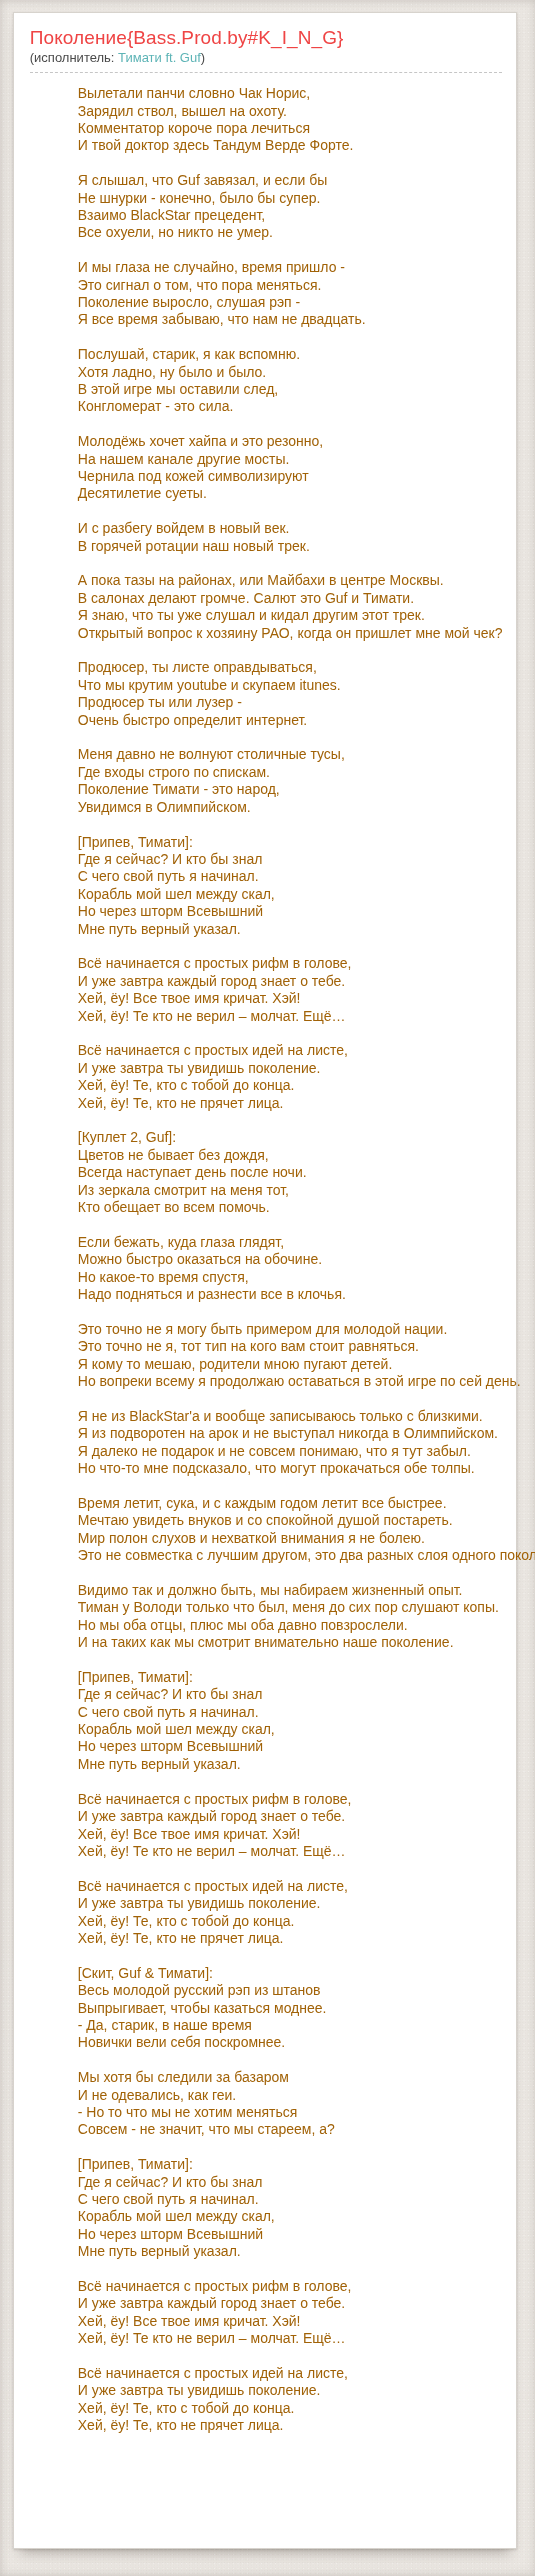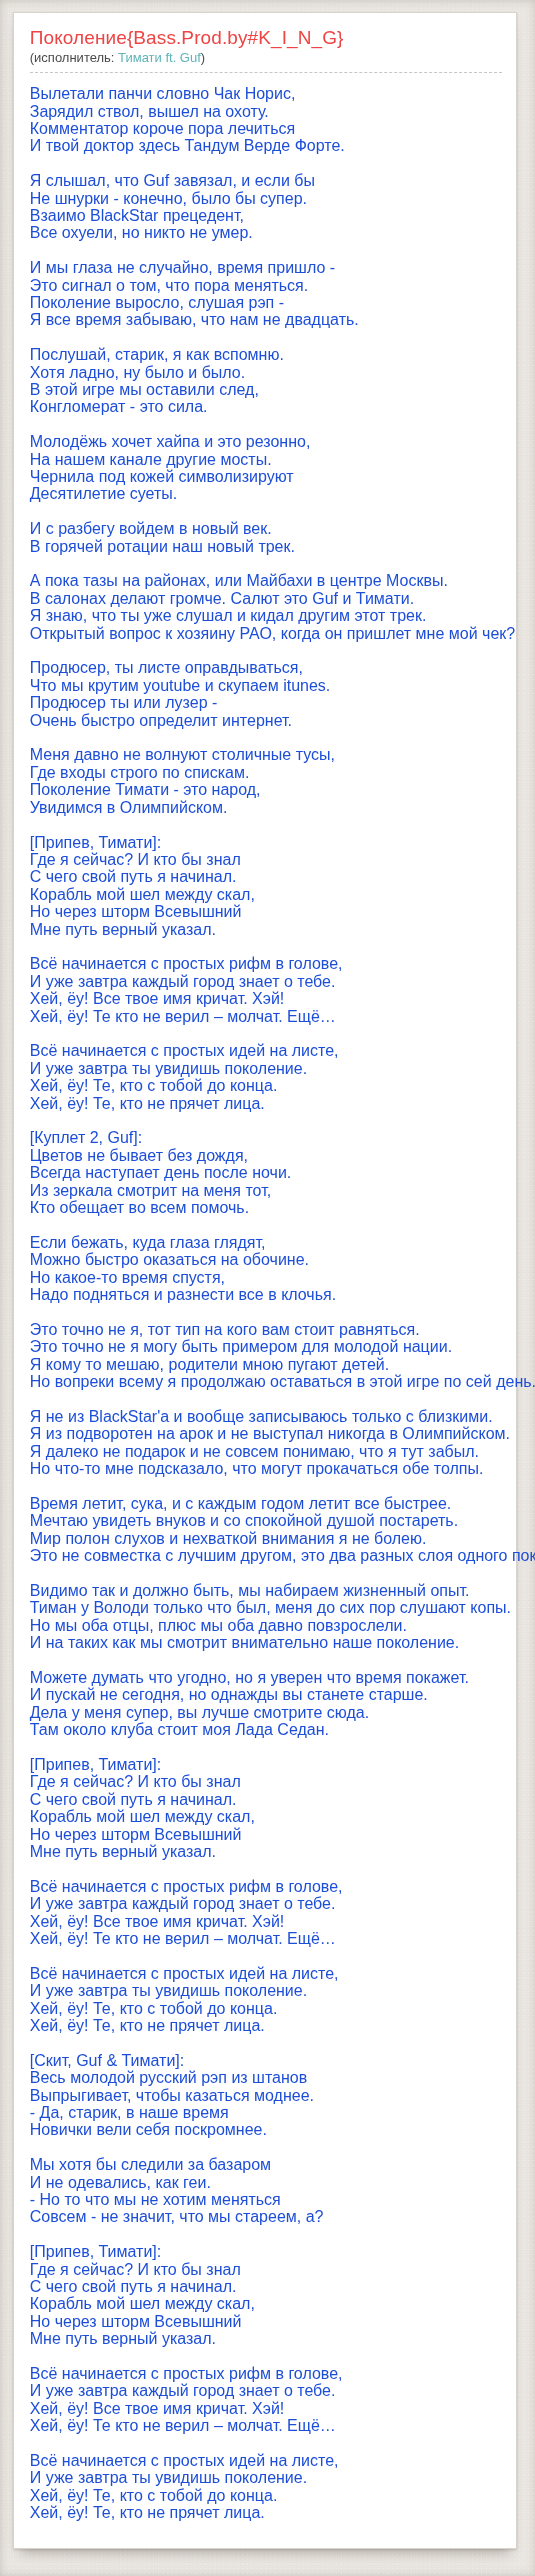--- a/index.html
+++ b/index.html
@@ -51,23 +51,24 @@
     font-size: 13px;
     line-height: 14.7px;
     color: #4a4a4a;
   }
   .artist-link {
     text-decoration: none;
     cursor: pointer;
   }
   .lyrics {
     padding-top: 5.4px;
-    font-size: 16px;
+    font-size: 14px;
     line-height: 17.4px;
-    color: #1d4ed8;
+    color: #a16207;
+    margin-left: 48px;
   }
   .stanza { margin-bottom: 17.4px; }
   .stanza:last-child { margin-bottom: 0; }
   .line { white-space: pre; }
 </style>
 </head>
 <body>
 
 <div class="page-vignette"></div>
 
@@ -156,48 +157,42 @@
         <div class="line">Из зеркала смотрит на меня тот,</div>
         <div class="line">Кто обещает во всем помочь.</div>
       </div>
       <div class="stanza">
         <div class="line">Если бежать, куда глаза глядят,</div>
         <div class="line">Можно быстро оказаться на обочине.</div>
         <div class="line">Но какое-то время спустя,</div>
         <div class="line">Надо подняться и разнести все в клочья.</div>
       </div>
       <div class="stanza">
+        <div class="line">Это точно не я могу быть примером для молодой нации.</div>
         <div class="line">Это точно не я, тот тип на кого вам стоит равняться.</div>
-        <div class="line">Это точно не я могу быть примером для молодой нации.</div>
         <div class="line">Я кому то мешаю, родители мною пугают детей.</div>
         <div class="line">Но вопреки всему я продолжаю оставаться в этой игре по сей день.</div>
       </div>
       <div class="stanza">
         <div class="line">Я не из BlackStar'а и вообще записываюсь только с близкими.</div>
         <div class="line">Я из подворотен на арок и не выступал никогда в Олимпийском.</div>
         <div class="line">Я далеко не подарок и не совсем понимаю, что я тут забыл.</div>
         <div class="line">Но что-то мне подсказало, что могут прокачаться обе толпы.</div>
       </div>
       <div class="stanza">
         <div class="line">Время летит, сука, и с каждым годом летит все быстрее.</div>
         <div class="line">Мечтаю увидеть внуков и со спокойной душой постареть.</div>
         <div class="line">Мир полон слухов и нехваткой внимания я не болею.</div>
         <div class="line">Это не совместка с лучшим другом, это два разных слоя одного поколения.</div>
       </div>
       <div class="stanza">
         <div class="line">Видимо так и должно быть, мы набираем жизненный опыт.</div>
         <div class="line">Тиман у Володи только что был, меня до сих пор слушают копы.</div>
         <div class="line">Но мы оба отцы, плюс мы оба давно повзрослели.</div>
         <div class="line">И на таких как мы смотрит внимательно наше поколение.</div>
-      </div>
-      <div class="stanza">
-        <div class="line">Можете думать что угодно, но я уверен что время покажет.</div>
-        <div class="line">И пускай не сегодня, но однажды вы станете старше.</div>
-        <div class="line">Дела у меня супер, вы лучше смотрите сюда.</div>
-        <div class="line">Там около клуба стоит моя Лада Седан.</div>
       </div>
       <div class="stanza">
         <div class="line">[Припев, Тимати]:</div>
         <div class="line">Где я сейчас? И кто бы знал</div>
         <div class="line">С чего свой путь я начинал.</div>
         <div class="line">Корабль мой шел между скал,</div>
         <div class="line">Но через шторм Всевышний</div>
         <div class="line">Мне путь верный указал.</div>
       </div>
       <div class="stanza">

